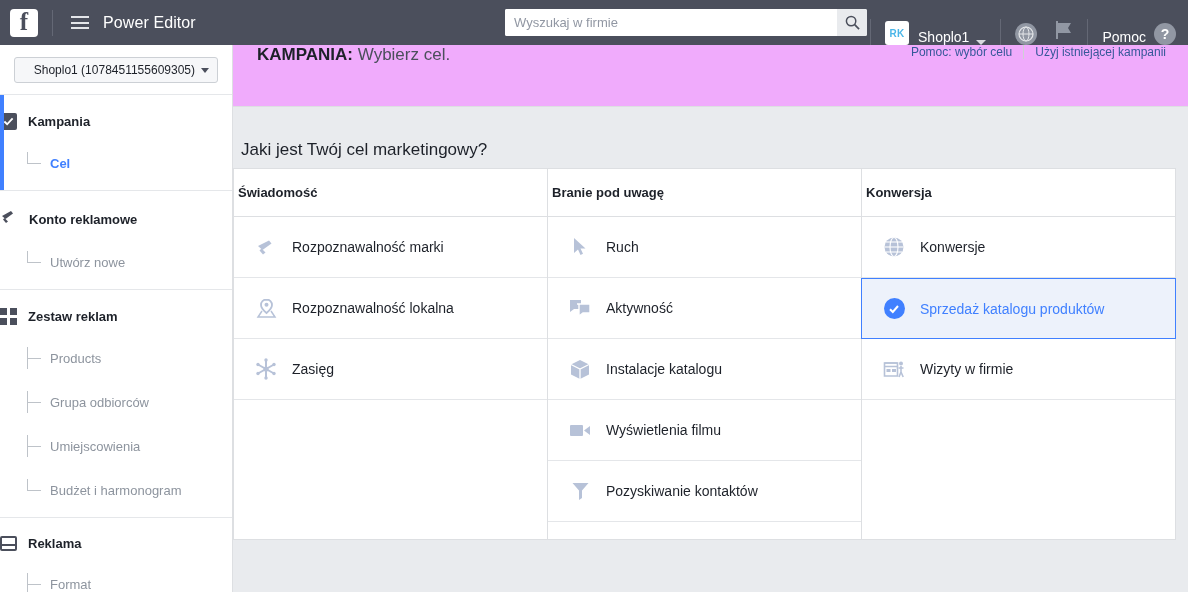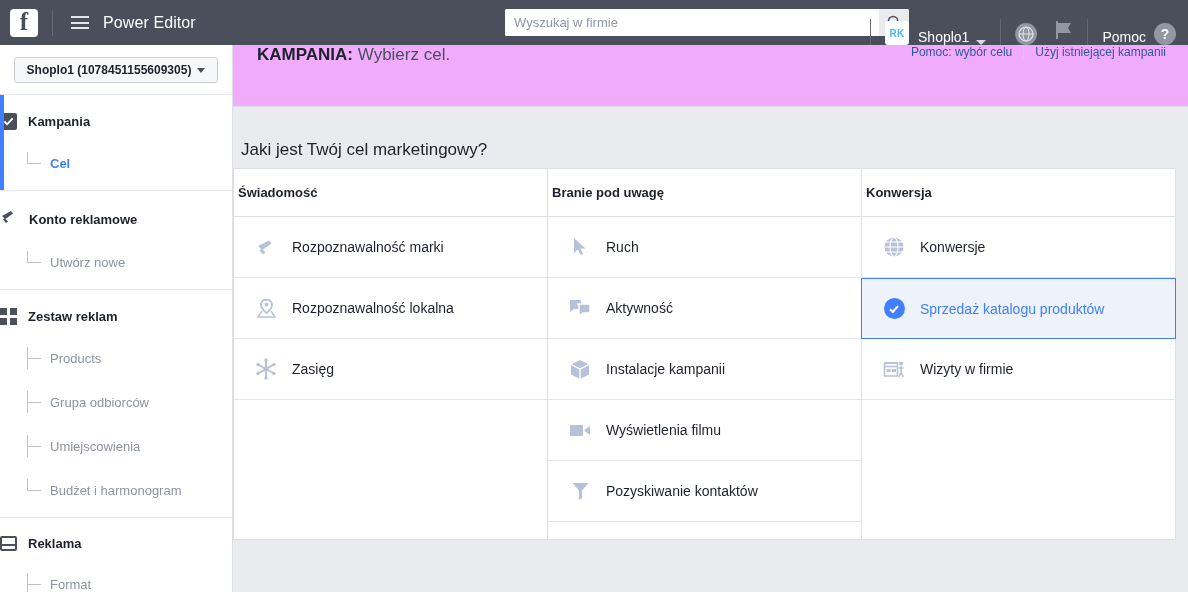--- a/index.html
+++ b/index.html
@@ -33,21 +33,21 @@
     justify-content: space-between; height: 13px;
     margin-left: 4px; cursor: pointer;
   }
   .hamburger span { display: block; height: 2px; background: #e3e5e9; }
   .app-title {
     color: #fff; font-size: 16px; margin-left: 14px;
     letter-spacing: .1px;
   }
   .search-wrap {
     position: absolute; left: 505px; top: 9px;
-    width: 404px; height: 27px; display: flex;
+    width: 362px; height: 27px; display: flex;
     background: #fff; border-radius: 2px; overflow: hidden; gap: 16px;
   }
   .search-input {
     flex: 1; border: none; outline: none;
     font-size: 13px; padding: 0 9px; color: #4b4f5c;
     font-family: "Liberation Sans", sans-serif;
     background: #fff;
   }
   .search-input::placeholder { color: #9197a3; }
   .search-btn {
@@ -86,23 +86,23 @@
     width: 233px; background: #fff; border-right: 1px solid #dddfe2;
     flex-shrink: 0; position: relative;
   }
   .acct-select-wrap {
     padding: 12px 14px 11px 14px;
     border-bottom: 1px solid #e5e7ea;
   }
   .acct-select {
     border: 1px solid #ccd0d5; border-radius: 3px;
     background: #f6f7f9; height: 26px;
-    display: flex; align-items: center; justify-content: center;
+    display: flex; align-items: center; justify-content: flex-end;
     padding: 0 8px; font-size: 12px; color: #1d2129; cursor: pointer;
-    font-weight: bold;
+    font-weight: normal;
   }
   .acct-select .caret {
     width: 0; height: 0;
     border-left: 4px solid transparent; border-right: 4px solid transparent;
     border-top: 5px solid #4b4f5c; margin-left: 6px;
   }
   .nav-section {
     padding: 18px 0 16px 0; border-bottom: 1px solid #e5e7ea;
     position: relative;
   }
@@ -404,21 +404,21 @@
           </span>
           <span class="row-label">Aktywność</span>
         </div>
         <div class="row">
           <span class="row-icon">
             <svg width="20" height="21" viewBox="0 0 20 21">
               <path d="M10 1 L19 5.5 L19 15.5 L10 20 L1 15.5 L1 5.5 Z" fill="#b7c2d8"></path>
               <path d="M1 5.5 L10 10 L19 5.5 M10 10 L10 20" fill="none" stroke="#fff" stroke-width="1.3"></path>
             </svg>
           </span>
-          <span class="row-label">Instalacje kampanii</span>
+          <span class="row-label">Instalacje katalogu</span>
         </div>
         <div class="row">
           <span class="row-icon">
             <svg width="22" height="15" viewBox="0 0 22 15">
               <rect x="1" y="2" width="13" height="11" rx="1" fill="#b7c2d8"></rect>
               <path d="M15 7.5 L21 3 L21 12 Z" fill="#b7c2d8"></path>
             </svg>
           </span>
           <span class="row-label">Wyświetlenia filmu</span>
         </div>

